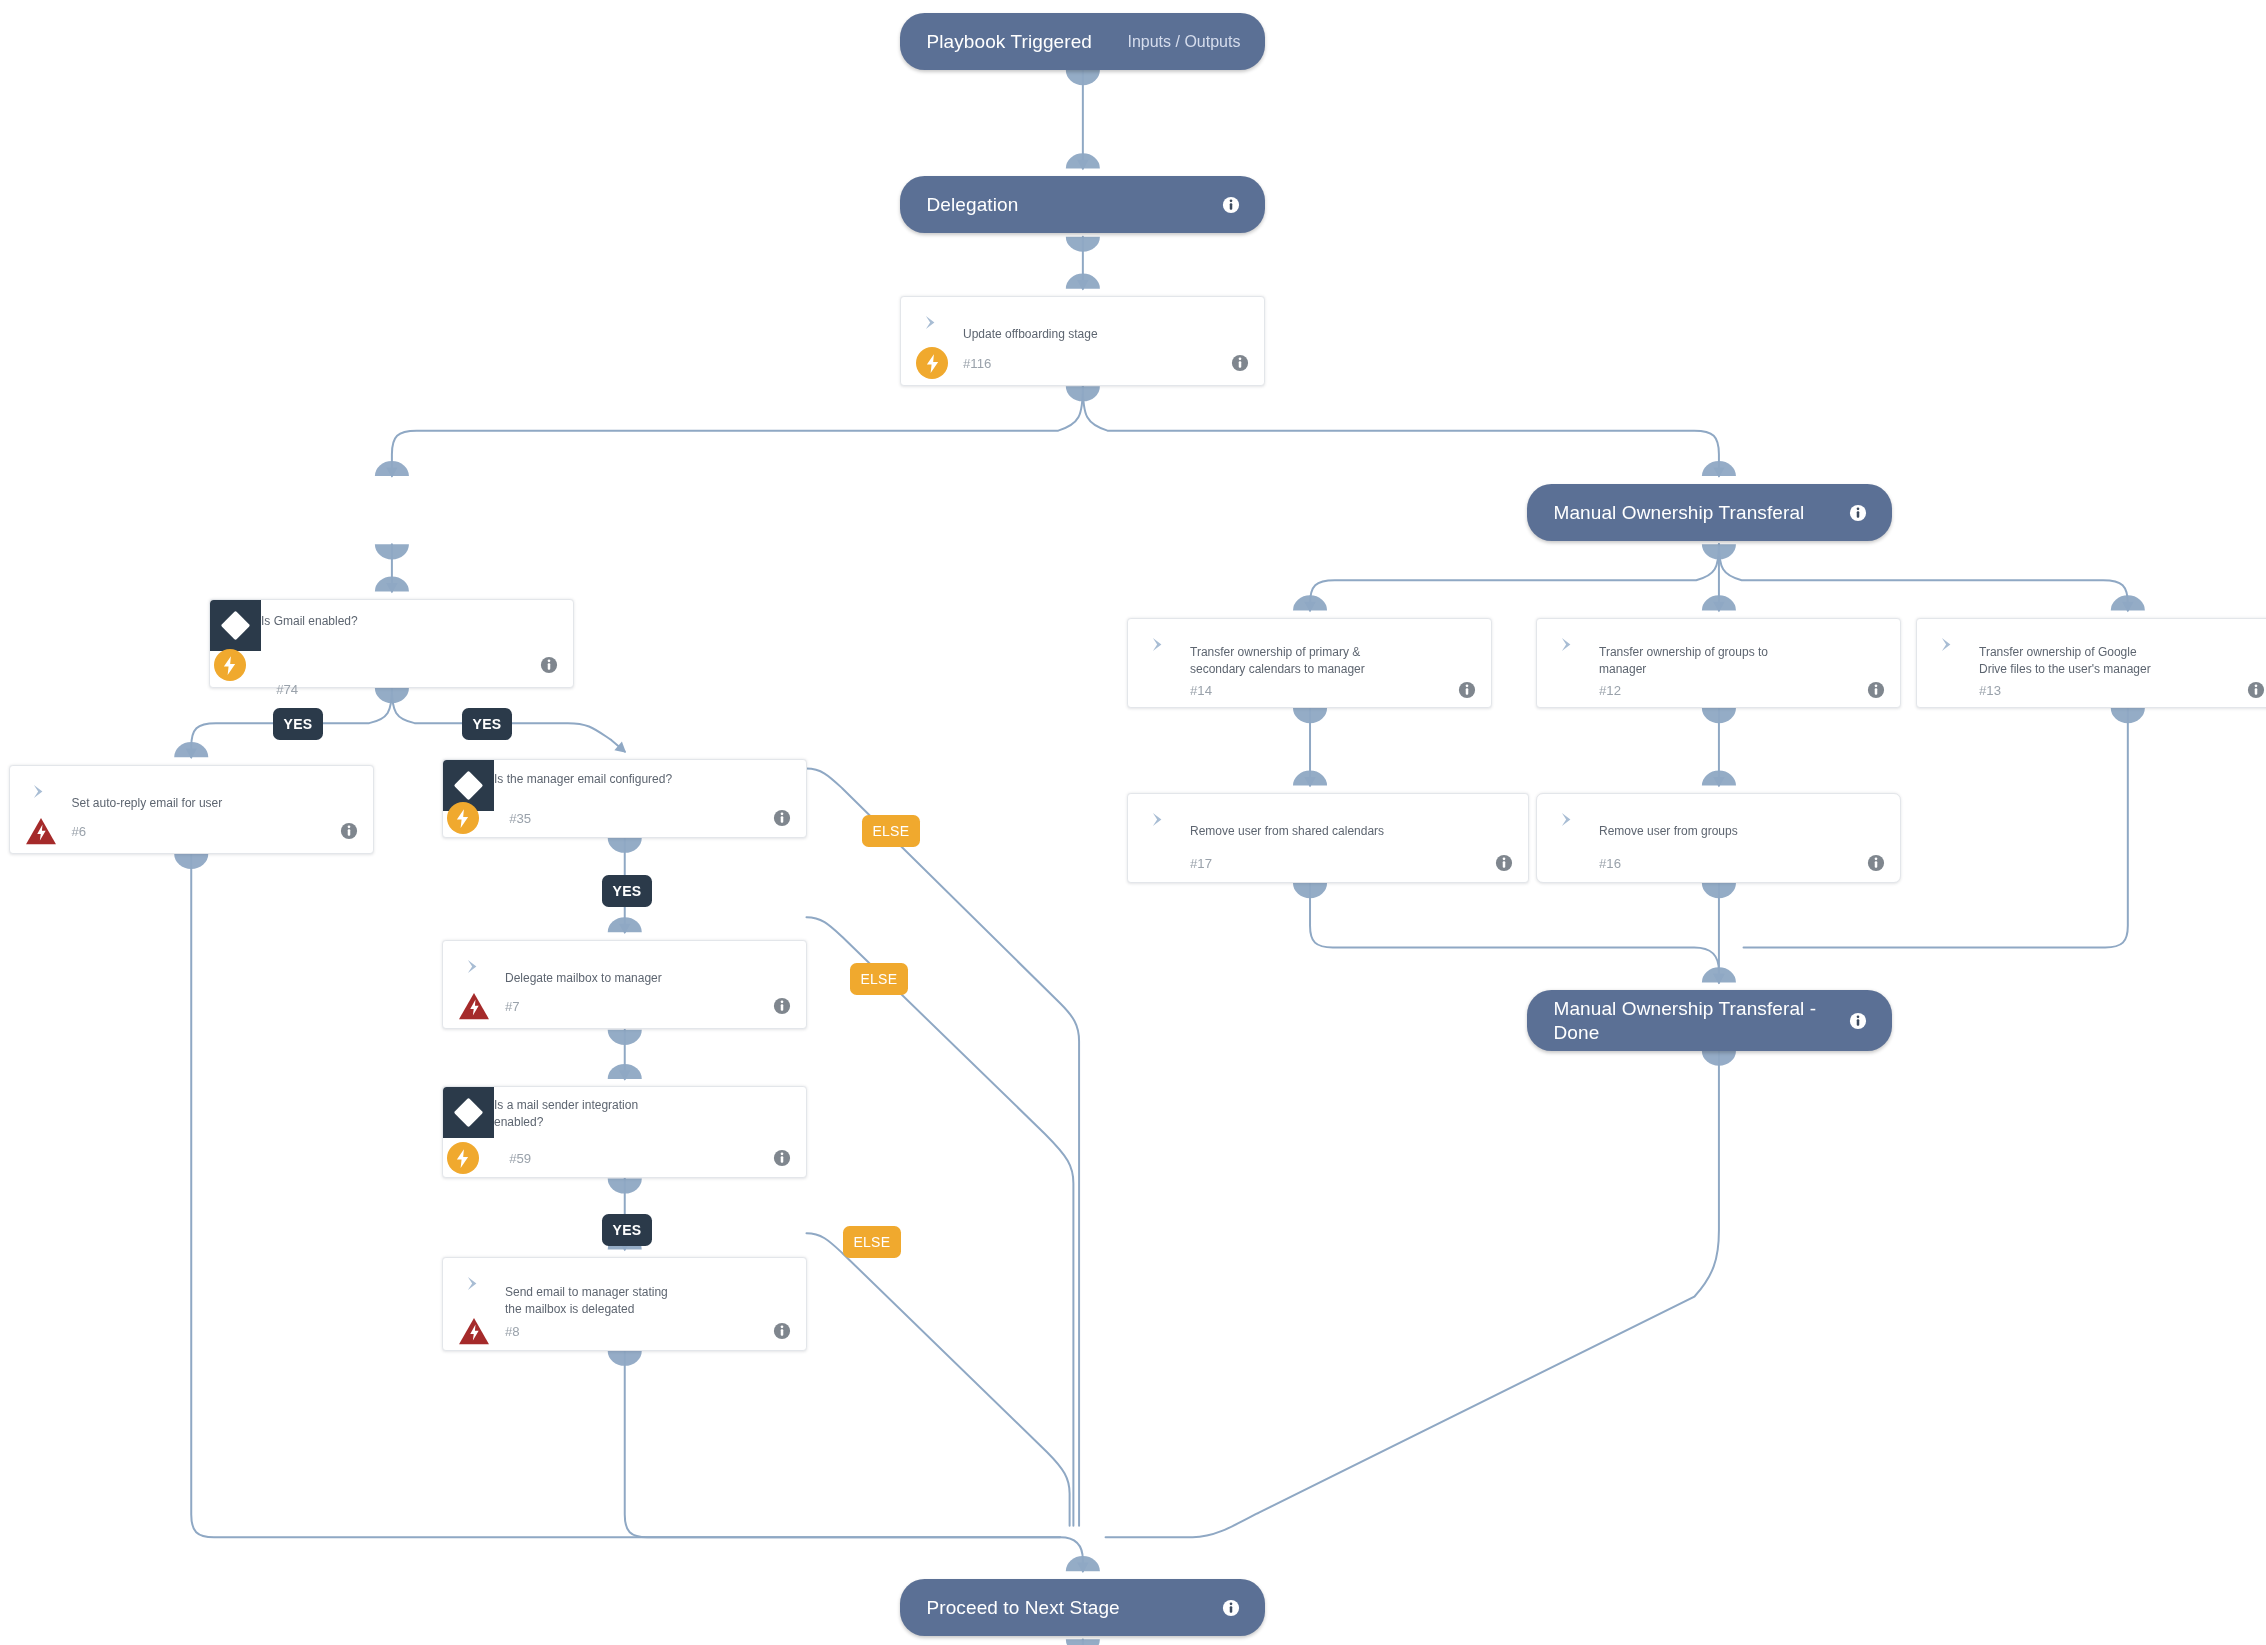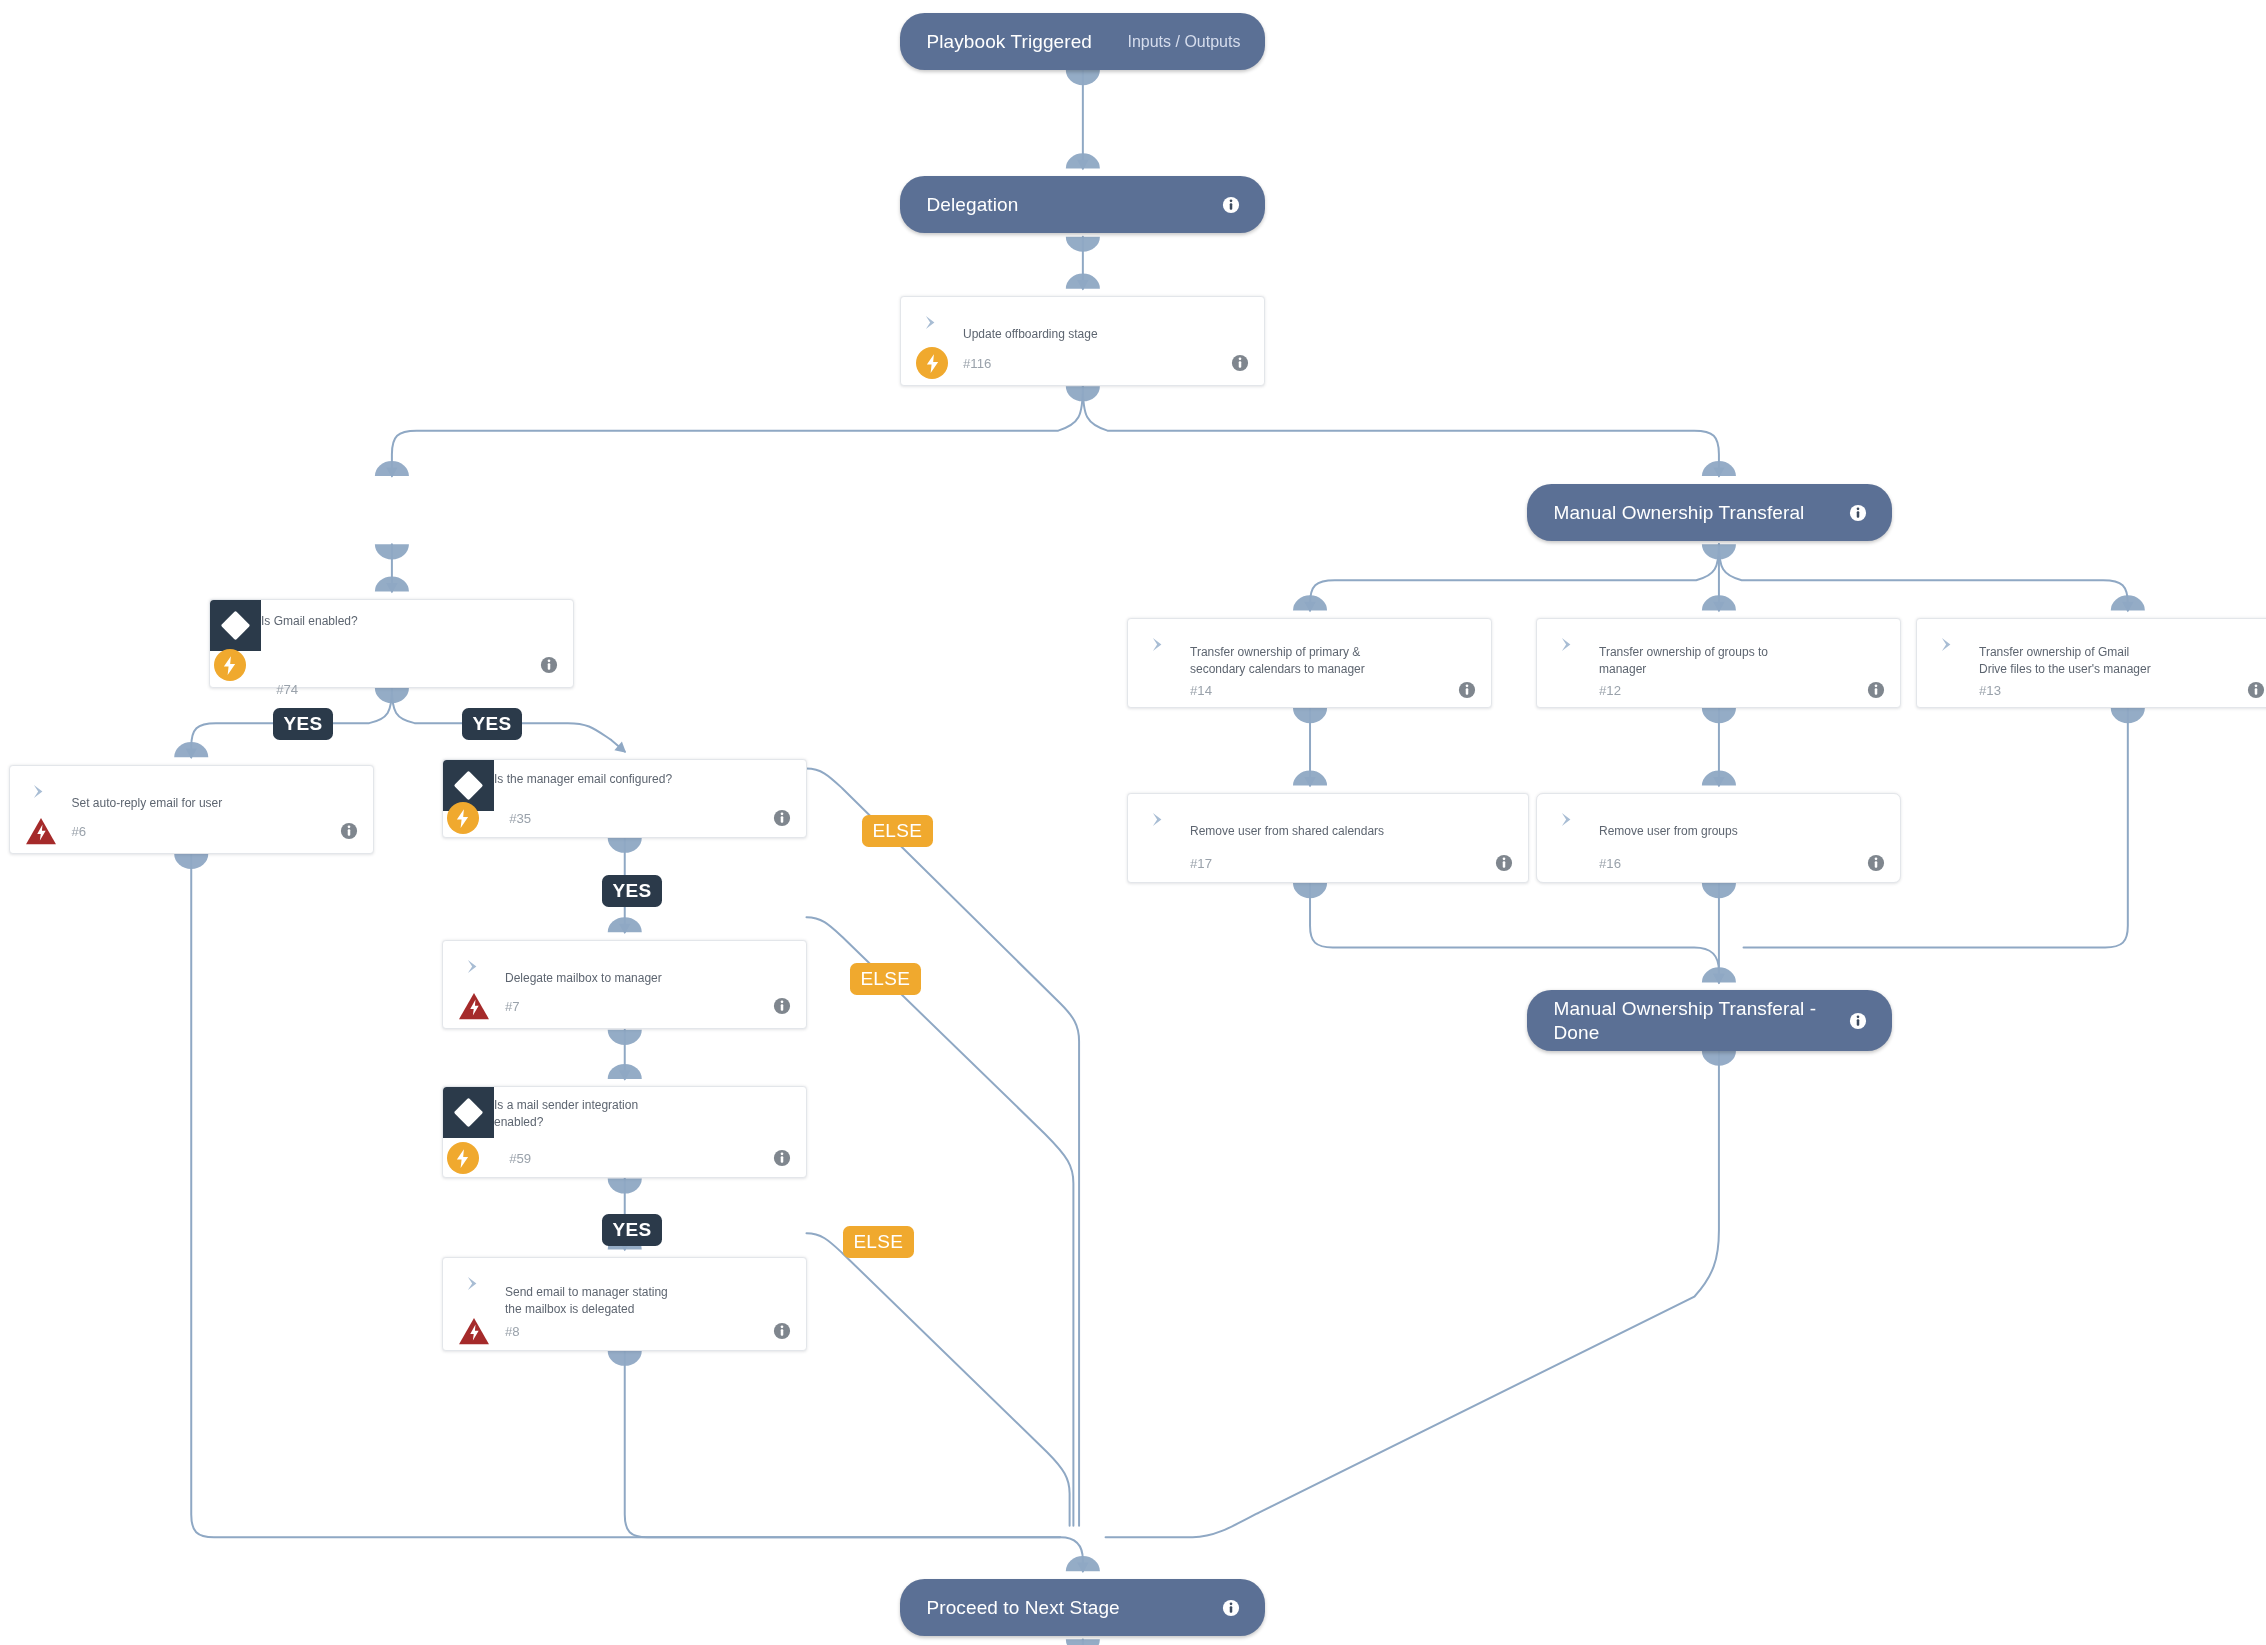--- a/index.html
+++ b/index.html
@@ -156,21 +156,21 @@
 
   
   .elabel{
     position:absolute;
     box-sizing:border-box;
     height:32px;
     min-width:45px;
     border-radius:6.6px;
     display:flex;align-items:center;justify-content:center;
     color:#ffffff;
-    font-size:19px;
+    font-size:14px;
     font-weight:700;
     letter-spacing:0.4px;
     padding:0 10.4px;
     z-index:8;
   }
   .elabel.yes{background:#2b3a4a;}
   .elabel.els{background:#f0a92e;font-weight:400;letter-spacing:0.3px;}
 </style>
 </head>
 <body>
@@ -610,21 +610,21 @@
     </div>
   </div>
 
   <div class="card" style="left:1916px;top:618px;width:365px;height:90px;">
     <div class="card-top">
       <span class="lead">
         <svg class="chev" width="21" height="17" viewBox="0 0 22 18">
             <path d="M4,2 L13,9 L4,16 L8.5,9 Z" fill="#a8bdd4"></path>
           </svg>
       </span>
-      <span class="title" style="padding-top:8.5px;">Transfer ownership of Gmail
+      <span class="title" style="padding-top:8.5px;">Transfer ownership of Google
 Drive files to the user's manager</span>
     </div>
     <div class="card-bot" style="height:34px;">
       <span class="badge-slot"></span>
       <span class="num">#13</span>
       <span class="info-ico">
         <svg viewBox="0 0 20 20" width="18" height="18">
             <circle cx="10" cy="10" r="9" fill="#7f868e"></circle>
             <circle cx="10" cy="5.4" r="1.5" fill="#ffffff"></circle>
             <rect x="8.6" y="8" width="2.8" height="7.2" rx="1.1" fill="#ffffff"></rect>

